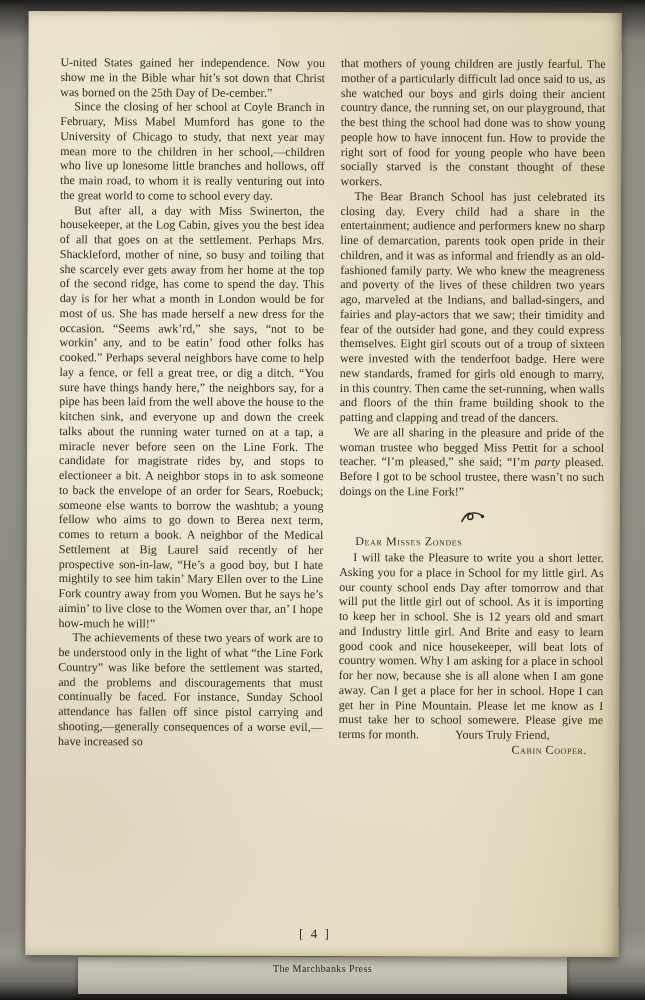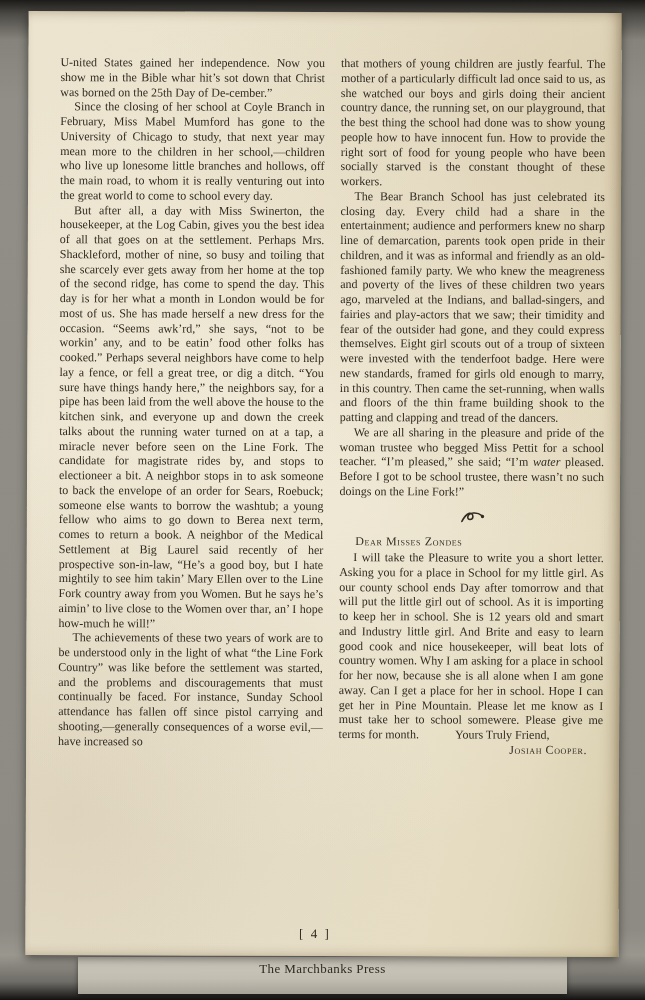--- a/index.html
+++ b/index.html
@@ -99,21 +99,21 @@
     font-size: 13px;
     color: #322b22;
     letter-spacing: 2px;
   }
   .imprint {
     position: absolute;
     left: 0;
     right: 0;
     top: 963px;
     text-align: center;
-    font-size: 13px;
+    font-size: 10px;
     line-height: 12px;
     color: #2e2a24;
     letter-spacing: 0.4px;
   }
 </style>
 </head>
 <body>
 
 <div class="backdrop">
 
@@ -125,32 +125,32 @@
       <div class="col">
         <p class="noindent">U-nited States gained her independence. Now you show me in the Bible whar hit’s sot down that Christ was borned on the 25th Day of De-cember.”</p>
         <p>Since the closing of her school at Coyle Branch in February, Miss Mabel Mumford has gone to the University of Chicago to study, that next year may mean more to the children in her school,—children who live up lonesome little branches and hollows, off the main road, to whom it is really venturing out into the great world to come to school every day.</p>
         <p>But after all, a day with Miss Swinerton, the housekeeper, at the Log Cabin, gives you the best idea of all that goes on at the settlement. Perhaps Mrs. Shackleford, mother of nine, so busy and toiling that she scarcely ever gets away from her home at the top of the second ridge, has come to spend the day. This day is for her what a month in London would be for most of us. She has made herself a new dress for the occasion. “Seems awk’rd,” she says, “not to be workin’ any, and to be eatin’ food other folks has cooked.” Perhaps several neighbors have come to help lay a fence, or fell a great tree, or dig a ditch. “You sure have things handy here,” the neighbors say, for a pipe has been laid from the well above the house to the kitchen sink, and everyone up and down the creek talks about the running water turned on at a tap, a miracle never before seen on the Line Fork. The candidate for magistrate rides by, and stops to electioneer a bit. A neighbor stops in to ask someone to back the envelope of an order for Sears, Roebuck; someone else wants to borrow the washtub; a young fellow who aims to go down to Berea next term, comes to return a book. A neighbor of the Medical Settlement at Big Laurel said recently of her prospective son-in-law, “He’s a good boy, but I hate mightily to see him takin’ Mary Ellen over to the Line Fork country away from you Women. But he says he’s aimin’ to live close to the Women over thar, an’ I hope how-much he will!”</p>
         <p>The achievements of these two years of work are to be understood only in the light of what “the Line Fork Country” was like before the settlement was started, and the problems and discouragements that must continually be faced. For instance, Sunday School attendance has fallen off since pistol carrying and shooting,—generally consequences of a worse evil,—have increased so</p>
       </div>
 
       <div class="col">
         <p class="noindent">that mothers of young children are justly fearful. The mother of a particularly difficult lad once said to us, as she watched our boys and girls doing their ancient country dance, the running set, on our playground, that the best thing the school had done was to show young people how to have innocent fun. How to provide the right sort of food for young people who have been socially starved is the constant thought of these workers.</p>
         <p>The Bear Branch School has just celebrated its closing day. Every child had a share in the entertainment; audience and performers knew no sharp line of demarcation, parents took open pride in their children, and it was as informal and friendly as an old-fashioned family party. We who knew the meagreness and poverty of the lives of these children two years ago, marveled at the Indians, and ballad-singers, and fairies and play-actors that we saw; their timidity and fear of the outsider had gone, and they could express themselves. Eight girl scouts out of a troup of sixteen were invested with the tenderfoot badge. Here were new standards, framed for girls old enough to marry, in this country. Then came the set-running, when walls and floors of the thin frame building shook to the patting and clapping and tread of the dancers.</p>
-        <p><span>We are all sharing in the pleasure and pride of the woman trustee who begged Miss Pettit for a school teacher. “I’m pleased,” she said; “I’m </span><i>water</i><span> pleased. Before I got to be school trustee, there wasn’t no such doings on the Line Fork!”</span></p>
+        <p><span>We are all sharing in the pleasure and pride of the woman trustee who begged Miss Pettit for a school teacher. “I’m pleased,” she said; “I’m </span><i>party</i><span> pleased. Before I got to be school trustee, there wasn’t no such doings on the Line Fork!”</span></p>
 
         <div class="ornament">
           <svg width="28" height="16" viewBox="0 0 28 16" aria-hidden="true">
             <path d="M4 12 C 9 2, 15 2, 15 7 C 15 11, 9 11, 10 7 C 11 3, 19 2, 24 6" fill="none" stroke="#322b22" stroke-width="1.6" stroke-linecap="round"></path>
             <circle cx="24.6" cy="7" r="1.7" fill="#322b22"></circle>
           </svg>
         </div>
 
         <div class="letter-heading">Dear Misses Zondes</div>
         <p class="letter-body"><span>I will take the Pleasure to write you a short letter. Asking you for a place in School for my little girl. As our county school ends Day after tomorrow and that will put the little girl out of school. As it is importing to keep her in school. She is 12 years old and smart and Industry little girl. And Brite and easy to learn good cook and nice housekeeper, will beat lots of country women. Why I am asking for a place in school for her now, because she is all alone when I am gone away. Can I get a place for her in school. Hope I can get her in Pine Mountain. Please let me know as I must take her to school somewere. Please give me terms for month.</span><span class="signoff">Yours Truly Friend,</span></p>
-        <div class="signature">Josiah Cooper.</div>
+        <div class="signature">Cabin Cooper.</div>
       </div>
 
     </div>
 
     <div class="page-number">[ 4 ]</div>
   </div>
 
   <div class="imprint">
     <div>The Marchbanks Press</div>
   </div>

